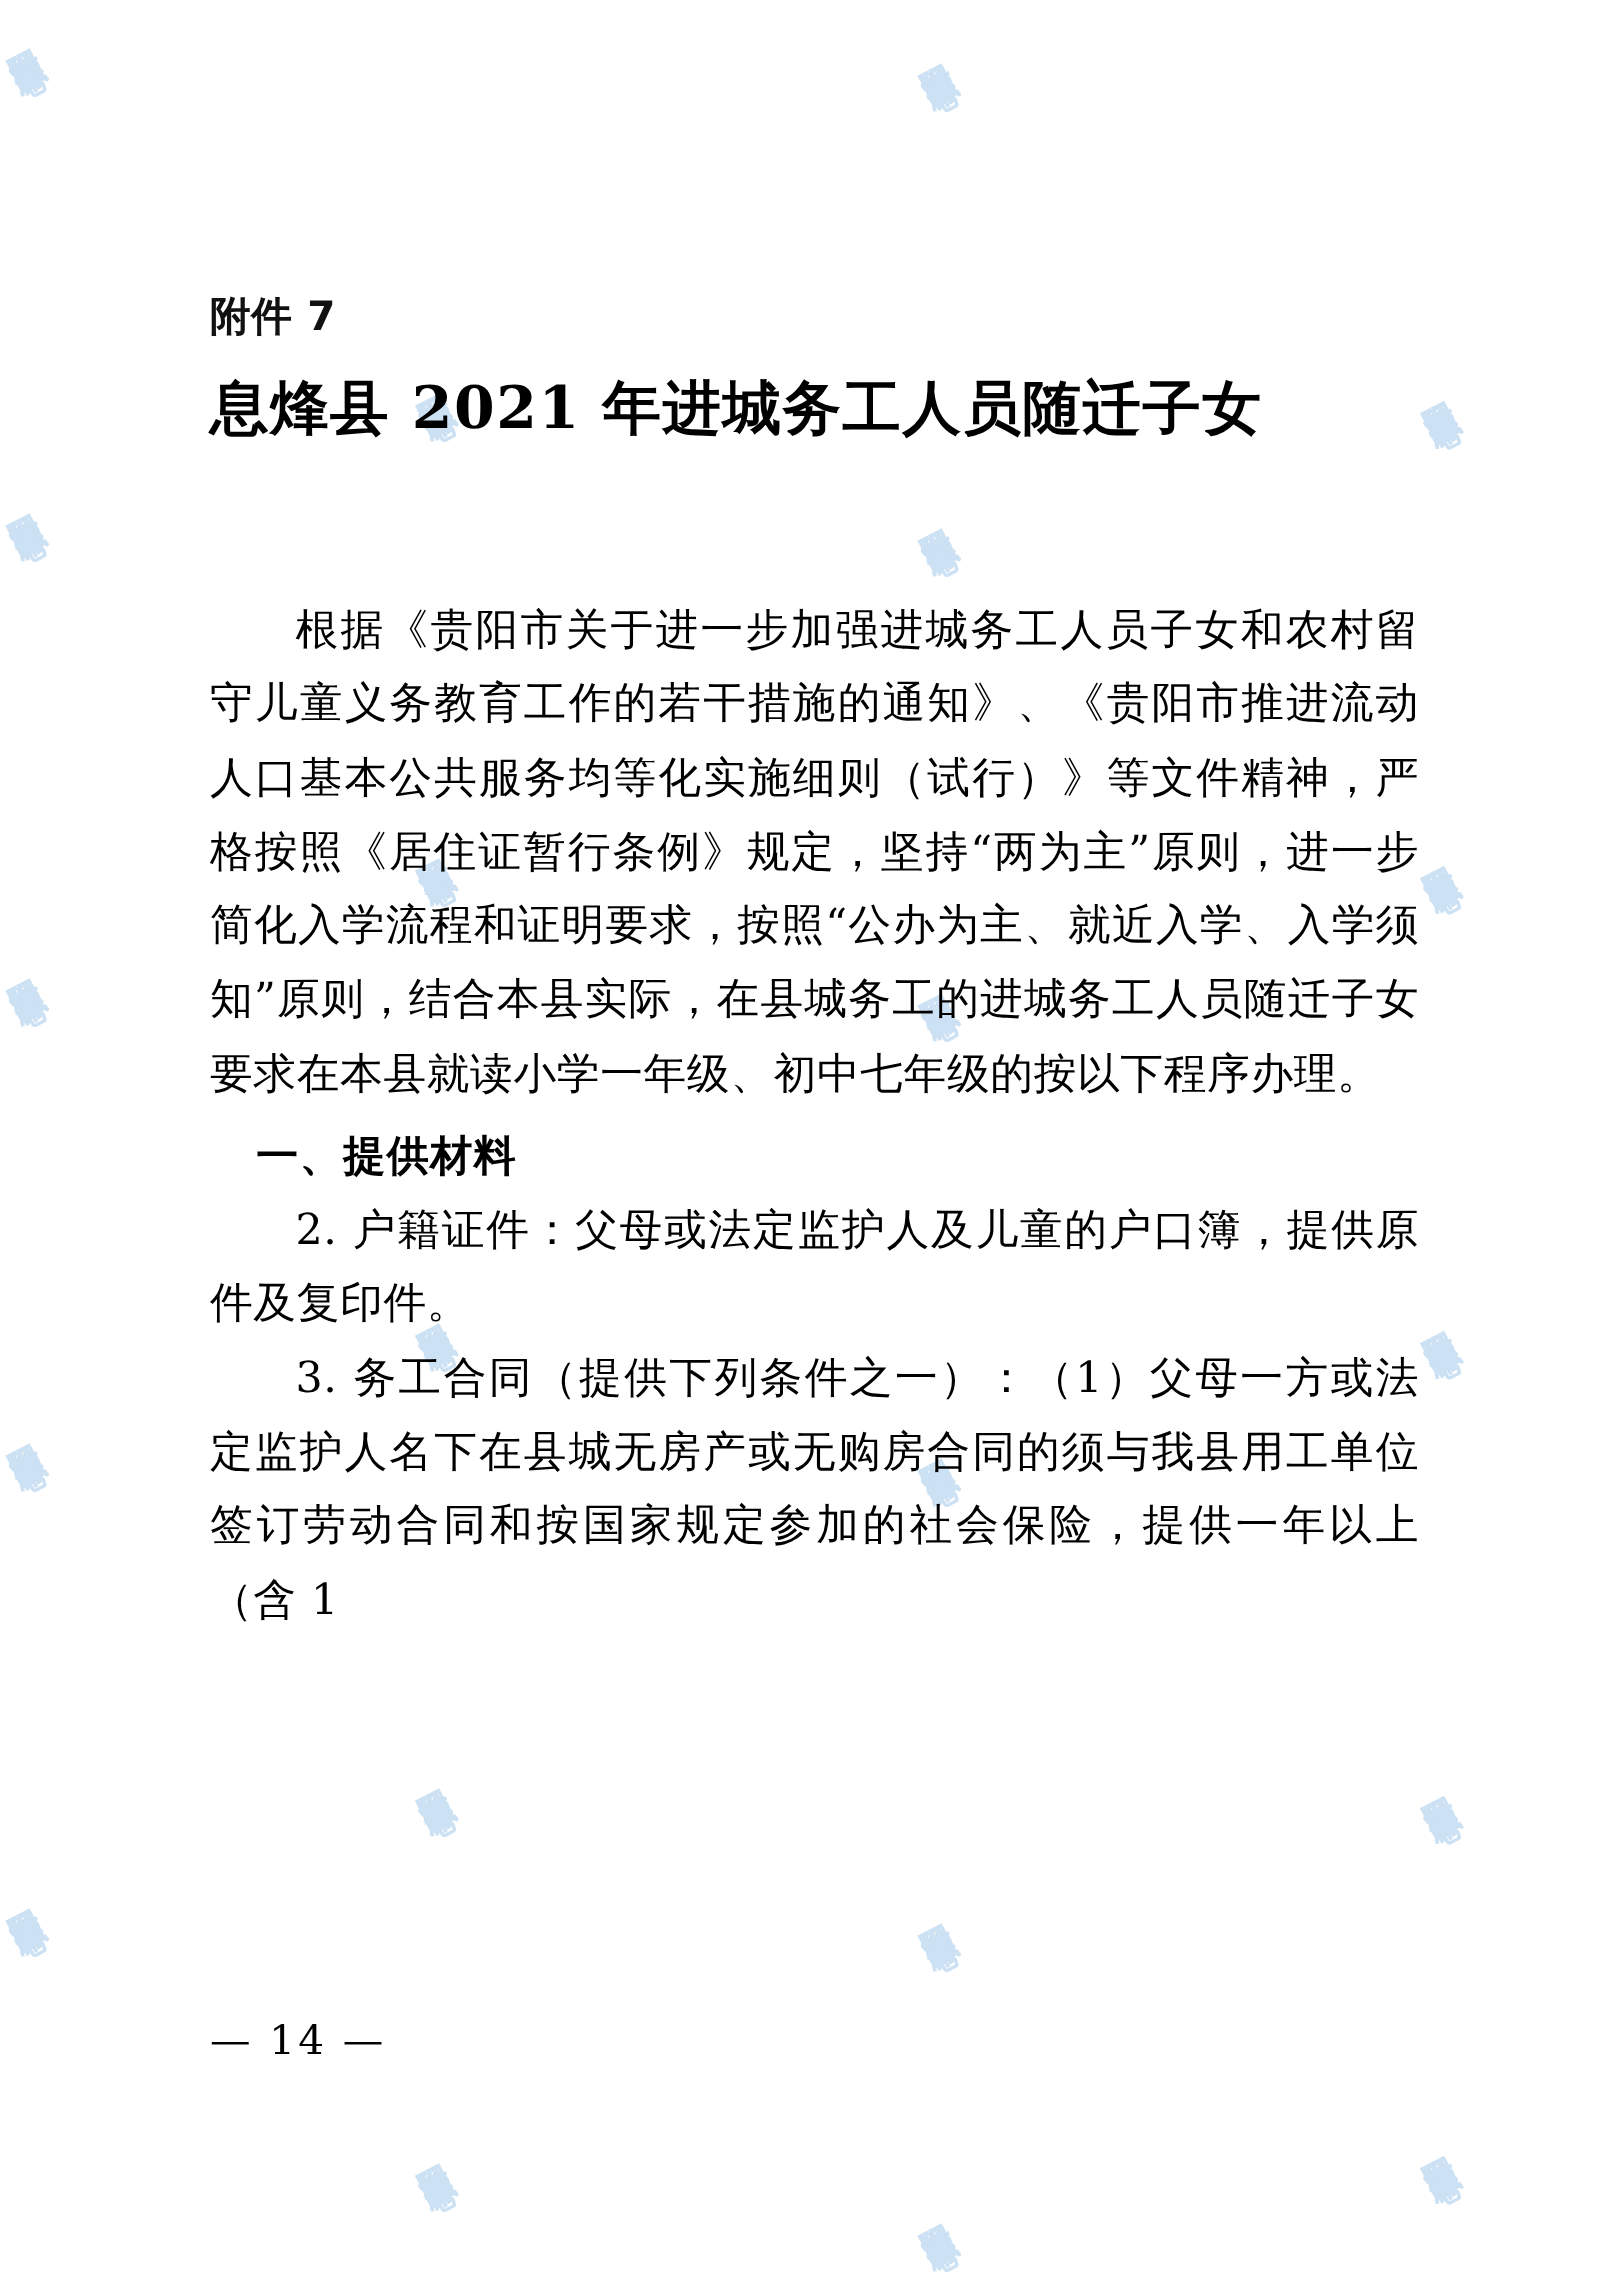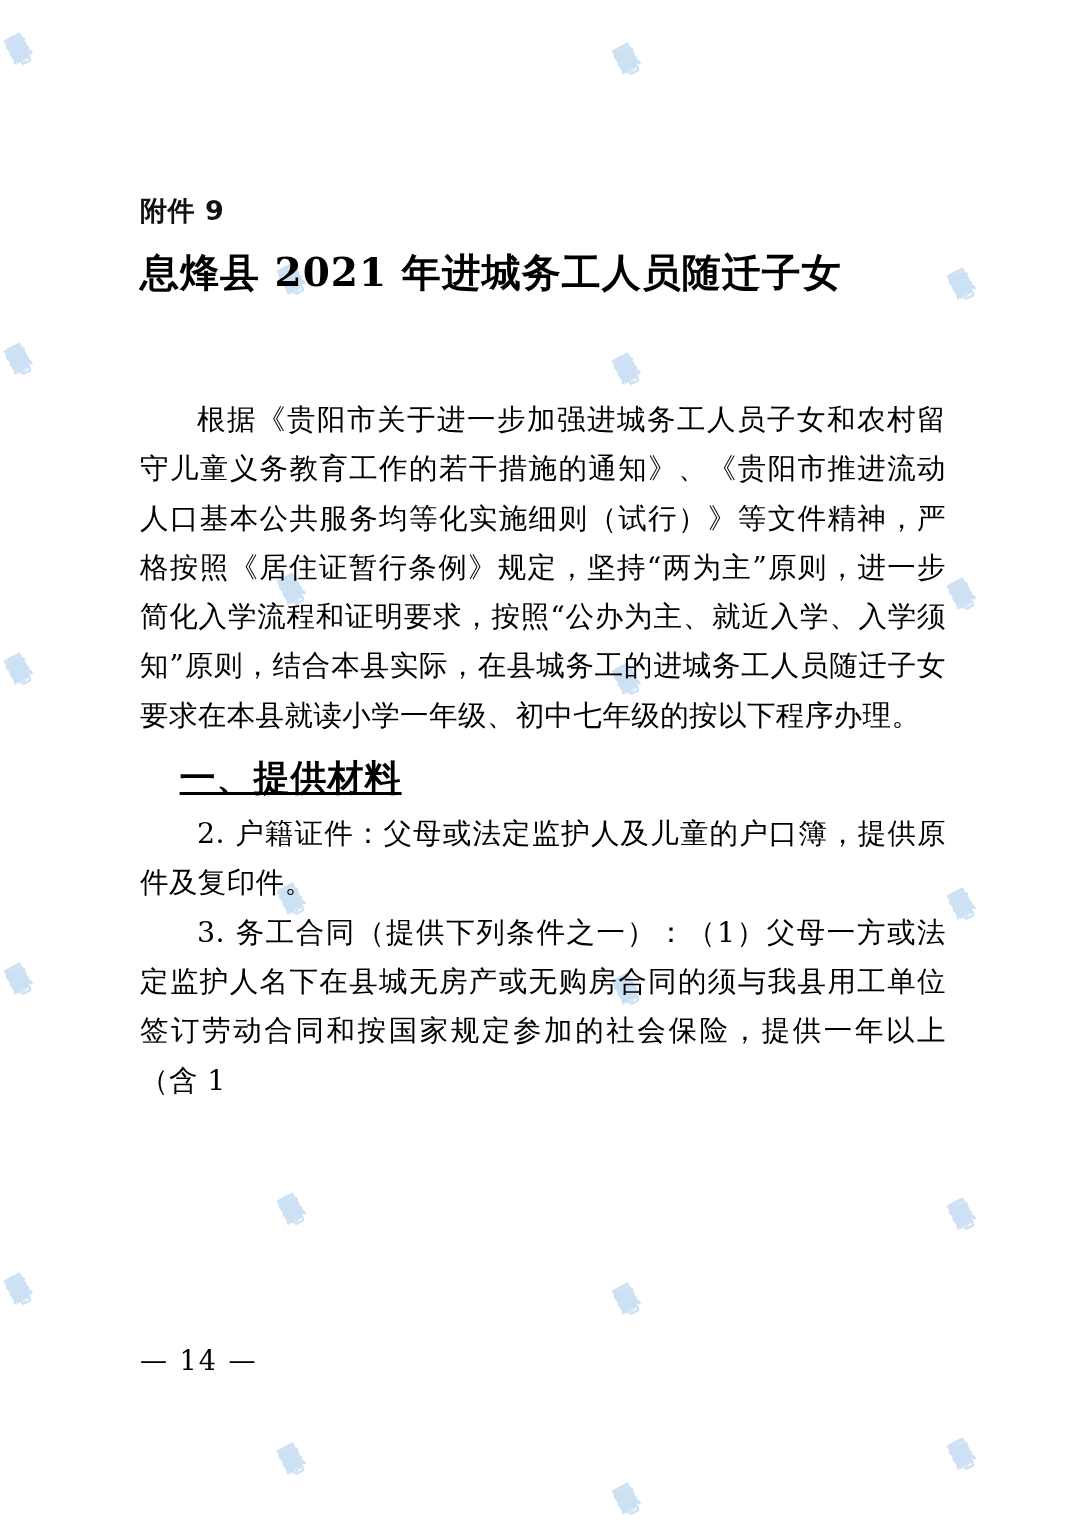--- a/index.html
+++ b/index.html
@@ -82,26 +82,25 @@
     color: #000;
     text-align: justify;
     text-justify: inter-ideograph;
     text-indent: 2em;
     letter-spacing: 0.4px;
   }
   p.section-heading {
     margin: 6px 0 0 0;
     font-family: "DejaVu Sans", "Liberation Sans", sans-serif;
     font-weight: 700;
-    font-size: 36px;
+    font-size: 28px;
     line-height: 1.75;
     text-indent: 1.1em;
     color: #000;
     letter-spacing: 1px;
-    text-decoration: underline;
   }
   p.item {
     margin: 0;
     font-size: 28.5px;
     line-height: 1.73;
     color: #000;
     text-align: justify;
     text-justify: inter-ideograph;
     text-indent: 2em;
     letter-spacing: 0.4px;
@@ -146,21 +145,21 @@
     <div class="wm vert" style="left: 600px; top: 1270px; color: rgb(188, 215, 239);">贵阳市教育融媒体中心</div>
     <div class="wm vert" style="left: 935px; top: 1185px; color: rgb(188, 215, 239);">贵阳市教育融媒体中心</div>
 
     <div class="wm vert" style="left: 265px; top: 1430px; color: rgb(188, 215, 239);">贵阳市教育融媒体中心</div>
     <div class="wm vert" style="left: 600px; top: 1470px; color: rgb(188, 215, 239);">贵阳市教育融媒体中心</div>
     <div class="wm vert" style="left: 935px; top: 1425px; color: rgb(188, 215, 239);">贵阳市教育融媒体中心</div>
   </div>
 
   <div class="content">
 
-    <div class="attachment-label">附件 9</div>
+    <div class="attachment-label">附件 7</div>
 
     <div class="doc-title">
       <div>息烽县 2021 年进城务工人员随迁子女</div>
     </div>
 
     <div class="body-block">
       <p class="para">根据《贵阳市关于进一步加强进城务工人员子女和农村留守儿童义务教育工作的若干措施的通知》、《贵阳市推进流动人口基本公共服务均等化实施细则（试行）》等文件精神，严格按照《居住证暂行条例》规定，坚持“两为主”原则，进一步简化入学流程和证明要求，按照“公办为主、就近入学、入学须知”原则，结合本县实际，在县城务工的进城务工人员随迁子女要求在本县就读小学一年级、初中七年级的按以下程序办理。</p>
       <p class="section-heading">一、提供材料</p>
       <p class="item">2. 户籍证件：父母或法定监护人及儿童的户口簿，提供原件及复印件。</p>
       <p class="item">3. 务工合同（提供下列条件之一）：（1）父母一方或法定监护人名下在县城无房产或无购房合同的须与我县用工单位签订劳动合同和按国家规定参加的社会保险，提供一年以上（含 1</p>

